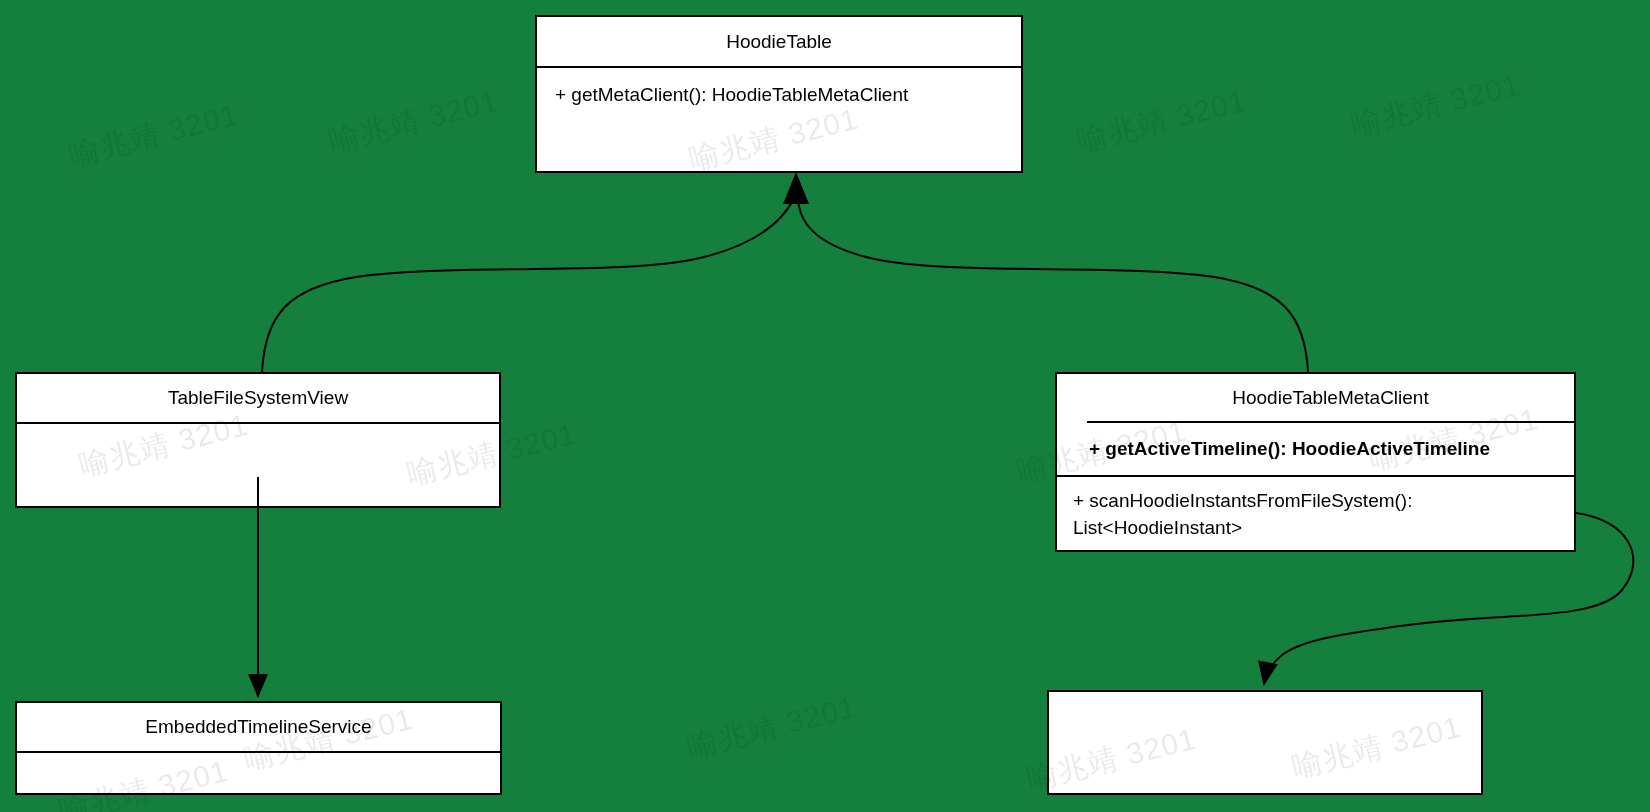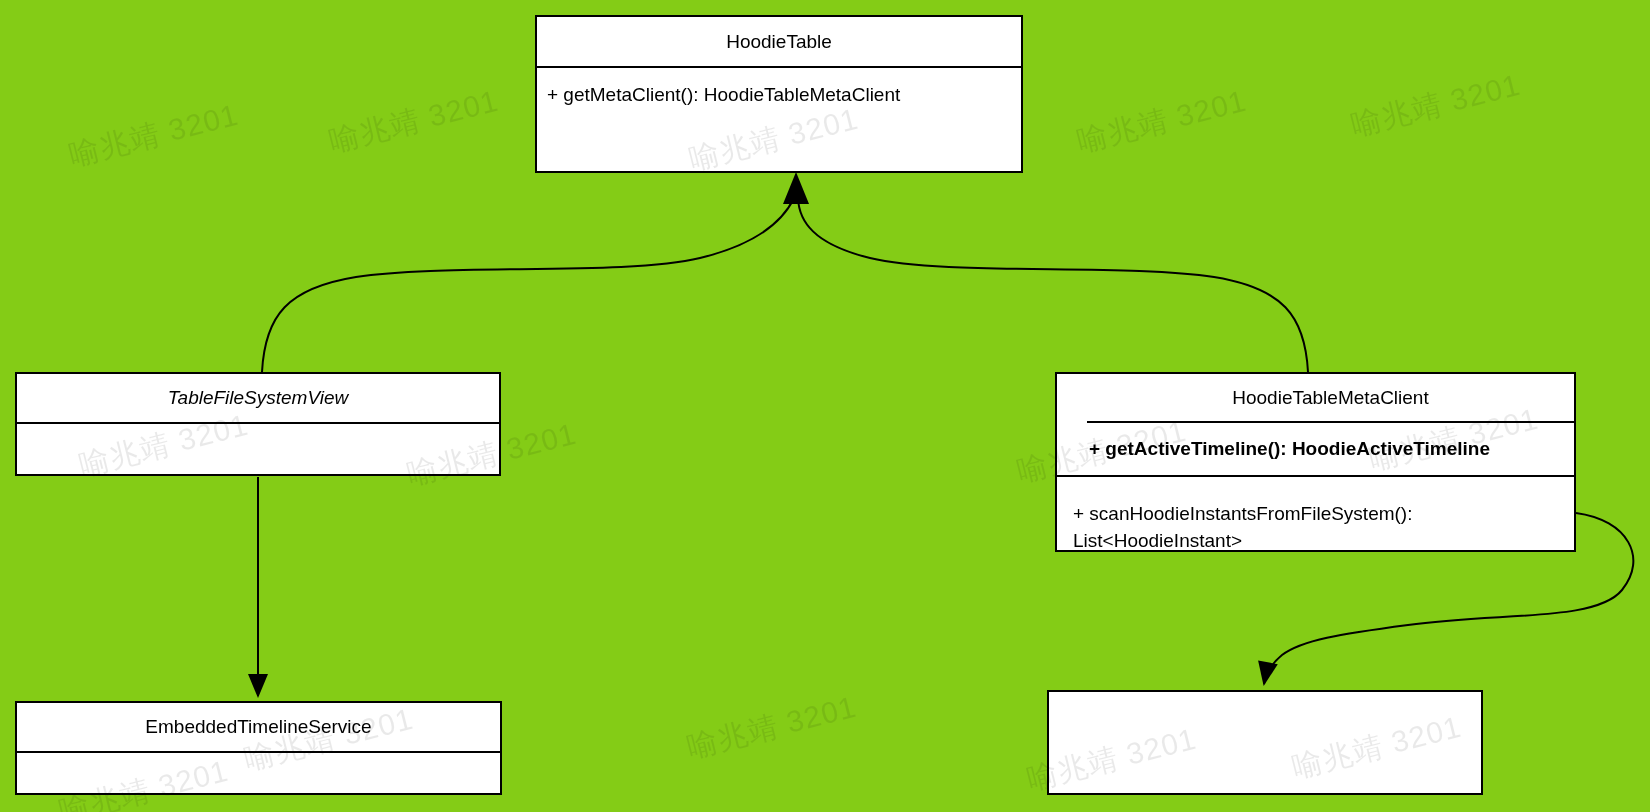--- a/index.html
+++ b/index.html
@@ -1,17 +1,17 @@
 <!DOCTYPE html>
 <html><head>
 <meta charset="utf-8">
 <style>
   html,body{margin:0;padding:0;background:#ffffff;}
   #canvas{
-    position:relative;width:1650px;height:812px;background:#84cc16;
+    position:relative;width:1650px;height:812px;background:#15803d;
     overflow:hidden;font-family:"Liberation Sans",sans-serif;color:#000;
   }
   .uml-class{
     position:absolute;background:#ffffff;border:2px solid #000;
     box-sizing:border-box;z-index:2;
   }
   .uml-title{
     display:flex;align-items:center;justify-content:center;
     border-bottom:2px solid #000;font-size:19px;box-sizing:border-box;
     white-space:nowrap;
@@ -29,35 +29,35 @@
     letter-spacing:1px;
   }
 </style>
 </head>
 <body>
 
 <div id="canvas">
 
   <div class="uml-class" style="left:535px;top:15px;width:488px;height:158px;">
     <div class="uml-title" style="height:51px;">HoodieTable</div>
-    <div class="uml-methods" style="padding:0 10px;">
+    <div class="uml-methods" style="padding:0 18px;">
       <div class="m-line" style="height:53px;">+ getMetaClient(): HoodieTableMetaClient</div>
     </div>
   </div>
 
-  <div class="uml-class" style="left:15px;top:372px;width:486px;height:104px;font-style:italic;">
+  <div class="uml-class" style="left:15px;top:372px;width:486px;height:136px;">
     <div class="uml-title" style="height:50px;">TableFileSystemView</div>
     <div class="uml-methods" style="height:50px;"></div>
   </div>
 
   <div class="uml-class" style="left:1055px;top:372px;width:521px;height:180px;">
     <div class="uml-title" style="height:49px;margin-left:30px;">HoodieTableMetaClient</div>
     <div class="uml-methods">
       <div class="m-line" style="height:54px;padding:0 32px;border-bottom:2px solid #000;font-weight:600;">+ getActiveTimeline(): HoodieActiveTimeline</div>
-      <div class="m-line" style="padding:23px 16px 0;align-items:flex-start;line-height:27px;">+ scanHoodieInstantsFromFileSystem(): List&lt;HoodieInstant&gt;</div>
+      <div class="m-line" style="padding:10px 16px 0;align-items:flex-start;line-height:27px;">+ scanHoodieInstantsFromFileSystem(): List&lt;HoodieInstant&gt;</div>
     </div>
   </div>
 
   <div class="uml-class" style="left:15px;top:701px;width:487px;height:94px;">
     <div class="uml-title" style="height:50px;">EmbeddedTimelineService</div>
     <div class="uml-methods" style="height:40px;"></div>
   </div>
 
   <div class="uml-class" style="left:1047px;top:690px;width:436px;height:105px;">
     <div class="uml-methods" style="height:51px;"></div>

